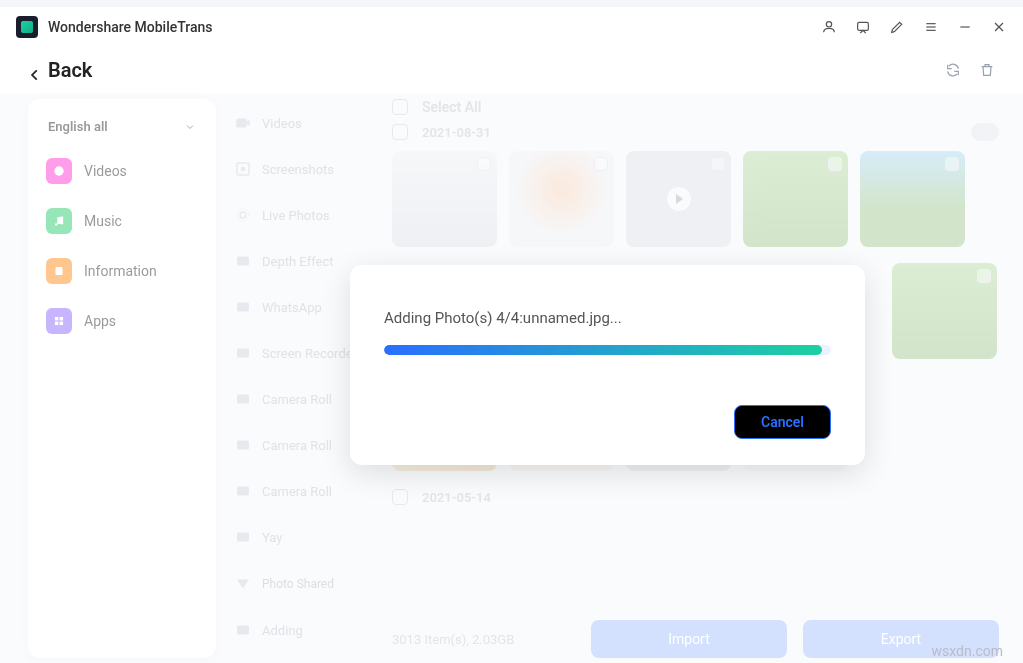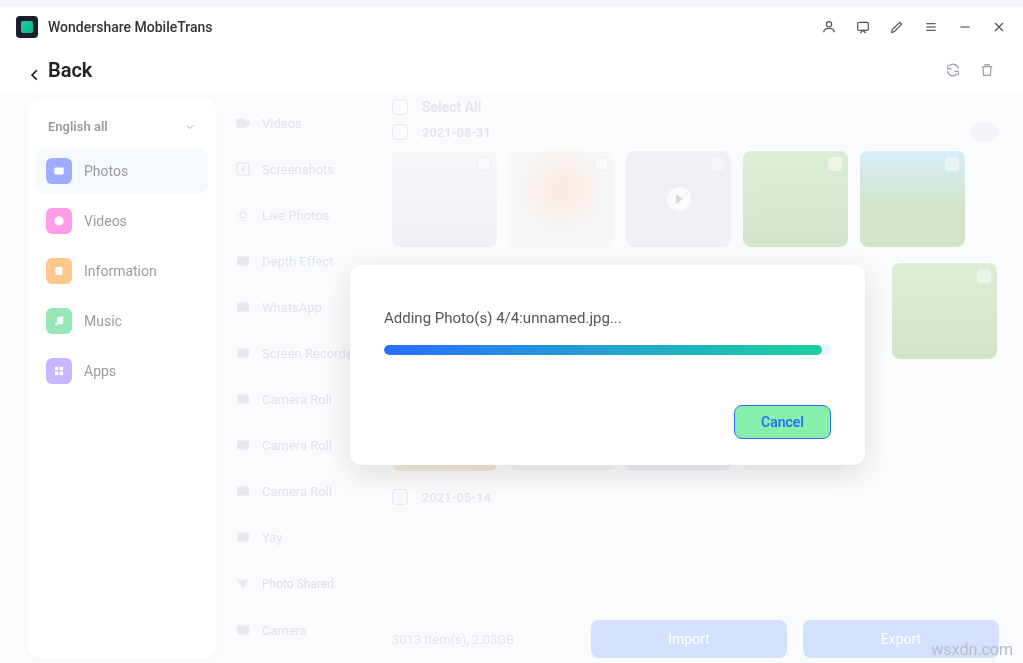--- a/index.html
+++ b/index.html
@@ -57,23 +57,23 @@
 .imp{background:#a6c3ff;} .exp{background:#a6c3ff; margin-left:12px;}
 .footer .exp{margin-left:0;}
 .btnwrap{display:flex; gap:16px;}
 
 .dim-overlay { position:absolute; inset:0; background:rgba(255,255,255,0.5); z-index:3; pointer-events:none;}
 .modal { position:absolute; left:350px; top:265px; width:515px; height:200px; background:#fff; border-radius:12px; box-shadow:0 8px 30px rgba(0,0,0,0.12); z-index:5; padding:44px 34px 26px; display:flex; flex-direction:column;}
 .modal-txt { font-size:15px; color:#555; margin-bottom:18px;}
 .prog-track { height:10px; background:#edf2ff; border-radius:6px; overflow:hidden;}
 .prog-fill { height:100%; width:98%; background:linear-gradient(90deg,#2a6fff 0%,#1dd1a1 100%); border-radius:6px;}
 .modal-actions { margin-top:auto; display:flex; justify-content:flex-end;}
-.cancel-btn { padding:8px 26px; border:1.5px solid #2a6fff; color:#2a6fff; background:#86efac; border-radius:8px; font-size:14px; font-weight:600; cursor:pointer;}
-
-.watermark{position:absolute;bottom:4px;right:10px;font-size:16px;color:#b8bcc8;z-index:10;}
+.cancel-btn { padding:8px 26px; border:1.5px solid #2a6fff; color:#2a6fff; background:#000000; border-radius:8px; font-size:14px; font-weight:600; cursor:pointer;}
+
+.watermark{position:absolute;bottom:4px;right:20px;font-size:14px;color:#b8bcc8;z-index:10;}
 </style>
 </head>
 <body>
 
 <div class="titlebar">
   <div class="app-logo">
       <div class="app-logo-inner"></div>
     </div>
   <div class="app-title">Wondershare MobileTrans</div>
   <div class="titlebar-right">
@@ -137,54 +137,46 @@
   </div>
 </div>
 
 <div class="content">
   <div class="sidebar1">
     <div class="sel-row">
       <span>English all</span>
       <svg width="12" height="12" viewBox="0 0 24 24" stroke="#555" fill="none" stroke-width="2">
           <polyline points="6 9 12 15 18 9"></polyline>
         </svg>
-    </div>
-    <div class="cat-item active">
-      <span class="cat-icon ic-photos">
-          <svg viewBox="0 0 24 24">
-            <rect x="4" y="6" width="16" height="12" rx="2"></rect>
-          </svg>
-        </span>
-      <span>Photos</span>
     </div>
     <div class="cat-item">
       <span class="cat-icon ic-videos">
           <svg viewBox="0 0 24 24">
             <circle cx="12" cy="12" r="8"></circle>
           </svg>
         </span>
       <span>Videos</span>
-    </div>
-    <div class="cat-item">
-      <span class="cat-icon ic-info">
-          <svg viewBox="0 0 24 24">
-            <rect x="6" y="5" width="12" height="14" rx="2"></rect>
-          </svg>
-        </span>
-      <span>Information</span>
     </div>
     <div class="cat-item">
       <span class="cat-icon ic-music">
           <svg viewBox="0 0 24 24">
             <path d="M9 18V6l10-2v12"></path>
             <circle cx="7" cy="18" r="2"></circle>
             <circle cx="17" cy="16" r="2"></circle>
           </svg>
         </span>
       <span>Music</span>
+    </div>
+    <div class="cat-item">
+      <span class="cat-icon ic-info">
+          <svg viewBox="0 0 24 24">
+            <rect x="6" y="5" width="12" height="14" rx="2"></rect>
+          </svg>
+        </span>
+      <span>Information</span>
     </div>
     <div class="cat-item">
       <span class="cat-icon ic-apps">
           <svg viewBox="0 0 24 24">
             <rect x="5" y="5" width="6" height="6"></rect>
             <rect x="13" y="5" width="6" height="6"></rect>
             <rect x="5" y="13" width="6" height="6"></rect>
             <rect x="13" y="13" width="6" height="6"></rect>
           </svg>
         </span>
@@ -259,21 +251,21 @@
     <div class="s2-item sec">
         <svg width="10" height="10" viewBox="0 0 24 24">
           <polygon points="6 4 18 12 6 20" fill="#cfd3dd" transform="rotate(90 12 12)"></polygon>
         </svg>
         <span>Photo Shared</span>
       </div>
     <div class="s2-item">
         <svg viewBox="0 0 24 24">
           <rect x="4" y="6" width="16" height="12" rx="2"></rect>
         </svg>
-        <span>Camera</span>
+        <span>Adding</span>
       </div>
   </div>
 
   <div class="main">
     <div class="listhdr">
       <span class="chk"></span>
       <span class="lbl">Select All</span>
     </div>
     <div class="date-row">
       <span class="chk"></span>

